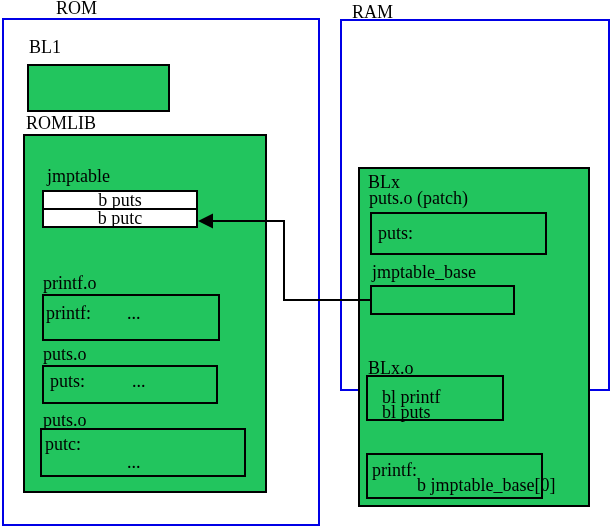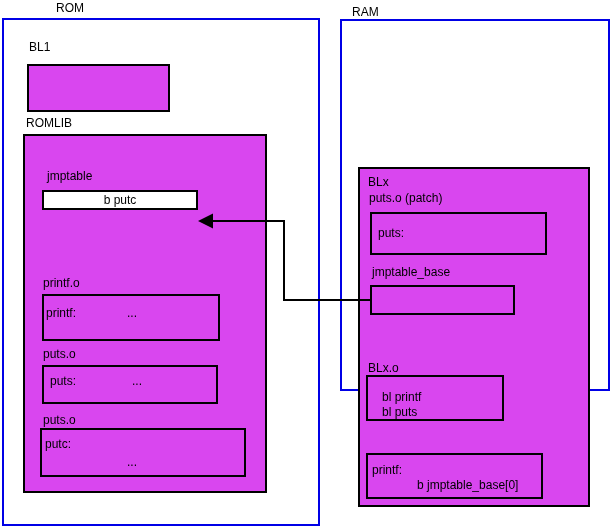--- a/index.html
+++ b/index.html
@@ -1,28 +1,28 @@
 <!DOCTYPE html>
 <html style="--region-border: #0000e6; --box-border: #000000; --arrow: #000000;"><head>
 <meta charset="utf-8">
 <style>
   html, body { margin:0; padding:0; background:#ffffff; }
   .canvas {
     position:relative; width:613px; height:530px; background:#ffffff;
-    font-family:Liberation Sans, sans-serif; font-size:12px; color:#000;
+    font-family:Liberation Serif, serif; font-size:18px; color:#000;
     overflow:hidden;
   }
   .label { position:absolute; white-space:nowrap; line-height:14px; }
   .region {
     position:absolute; border:2px solid var(--region-border, #0000e6);
     box-sizing:border-box; background:transparent;
   }
   .bbox {
     position:absolute; border:2px solid var(--box-border, #000);
-    box-sizing:border-box; background:#d946ef;
+    box-sizing:border-box; background:#22c55e;
   }
   .bbox .txt { position:absolute; white-space:nowrap; line-height:14px; }
   .jmptable { position:absolute; }
   .jmp-row {
     position:relative; height:20px; border:2px solid var(--box-border, #000);
     box-sizing:border-box; background:#fff; text-align:center; line-height:16px;
   }
   .jmp-row + .jmp-row { margin-top:-2px; }
   .arrow-overlay {
     position:absolute; left:0; top:0; width:613px; height:530px;
@@ -43,20 +43,21 @@
     <div class="label" style="left:25px; top:20px;">BL1</div>
     <div class="bbox" style="left:23px; top:44px; width:143px; height:48px;"></div>
 
     <div class="label" style="left:22px; top:96px;">ROMLIB</div>
 
     <div class="bbox" style="left:19px; top:114px; width:244px; height:359px;">
 
       <div class="txt" style="left:22px; top:33px;">jmptable</div>
 
       <div class="jmptable" style="left:17px; top:54px; width:156px;">
+        <div class="jmp-row">b puts</div>
         <div class="jmp-row">b putc</div>
       </div>
 
       <div class="txt" style="left:18px; top:140px;">printf.o</div>
       <div class="bbox" style="left:17px; top:158px; width:178px; height:47px;">
         <span class="txt" style="left:2px; top:10px;">printf:</span>
         <span class="txt" style="left:83px; top:10px;">...</span>
       </div>
 
       <div class="txt" style="left:18px; top:211px;">puts.o</div>

